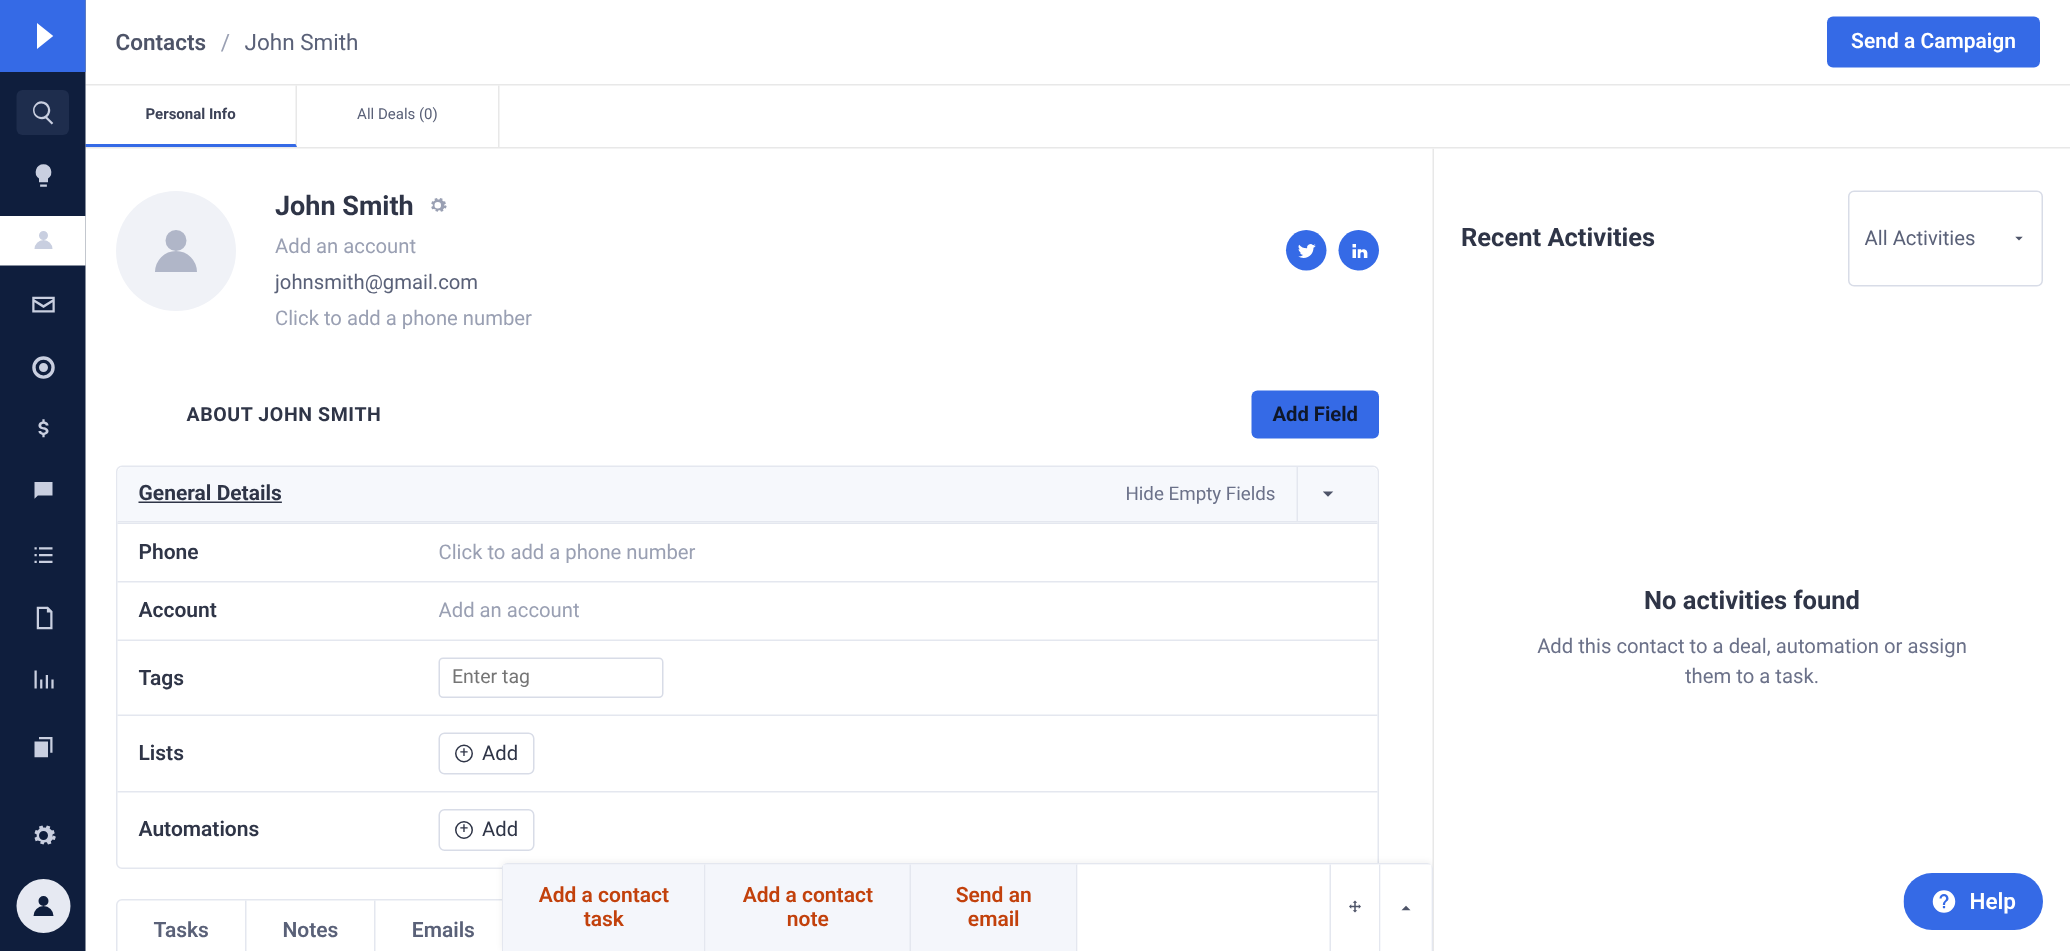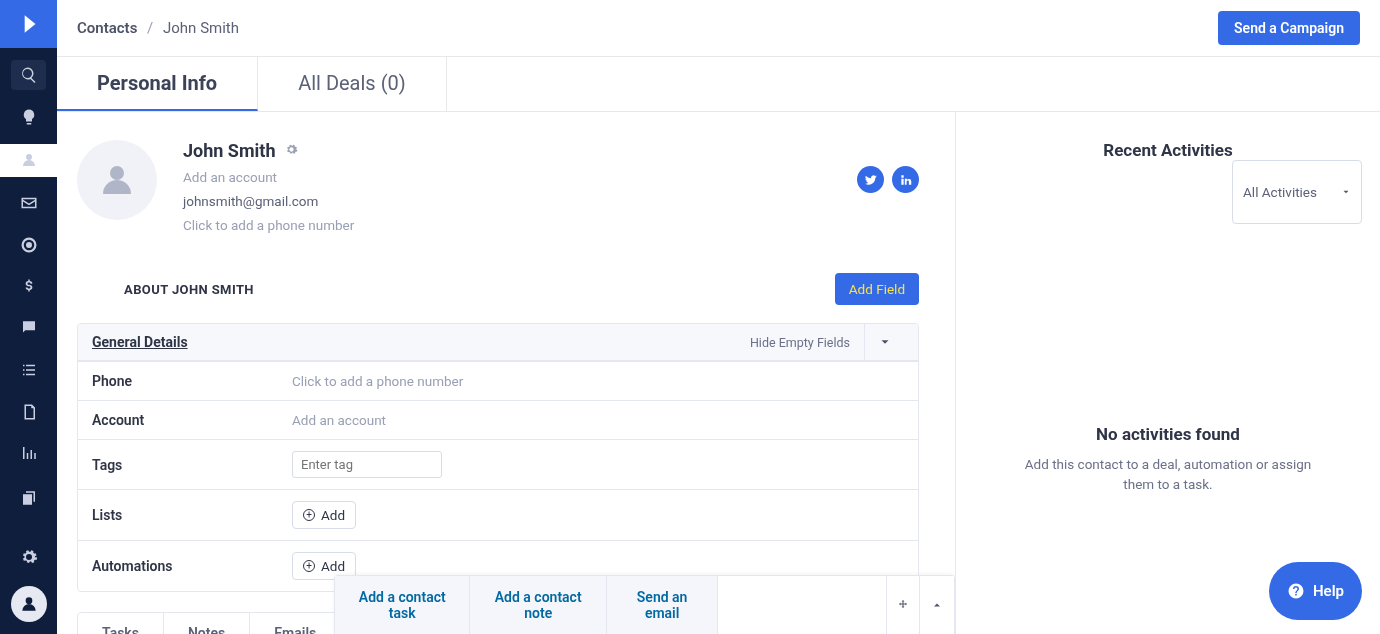--- a/index.html
+++ b/index.html
@@ -24,21 +24,21 @@
 
   
   .topbar { height: 57px; display: flex; align-items: center; padding: 0 20px; border-bottom: 1px solid #e8e8e8; }
   .breadcrumb { font-size: 15px; color: #4e5468; font-weight: 600; }
   .breadcrumb .sep { margin: 0 6px; color: #9aa0b3; font-weight: 400; }
   .breadcrumb .cur { font-weight: 400; color: #5a6178; }
   .send-btn { margin-left: auto; background: #356ae6; color: #fff; border: none; padding: 9px 16px; border-radius: 4px; font-size: 14px; font-weight: 600; cursor: pointer; }
 
   
   .tabs-row { display: flex; border-bottom: 1px solid #e8e8e8; }
-  .tab { padding: 14px 40px; font-size: 20px; color: #5a6178; cursor: pointer; border-right: 1px solid #e8e8e8; }
+  .tab { padding: 14px 40px; font-size: 10px; color: #5a6178; cursor: pointer; border-right: 1px solid #e8e8e8; }
   .tab.active { font-weight: 700; border-bottom: 2px solid #356ae6; color: #3c4257; }
 
   
   .content { flex: 1; display: flex; overflow: hidden; }
   .left-pane { flex: 1; padding: 28px 36px 0 20px; overflow-y: auto; border-right: 1px solid #e8e8e8; position: relative; }
   .right-pane { width: 424px; padding: 28px 18px; }
 
   
   .contact-header { display: flex; align-items: flex-start; }
   .contact-avatar { width: 80px; height: 80px; border-radius: 50%; background: #f0f2f7; display:flex; align-items:center; justify-content:center; }
@@ -50,21 +50,21 @@
   .meta-line { font-size: 13.5px; margin-top: 8px; color: #5a6178; }
   .meta-link { color: #9aa0b3; cursor: pointer; }
   .meta-link.placeholder { color: #9aa0b3; }
   .socials { margin-left: auto; display: flex; gap: 8px; align-items: flex-start; margin-top: 26px; }
   .social-btn { width: 27px; height: 27px; border-radius: 50%; background: #356ae6; display:flex; align-items:center; justify-content:center; cursor:pointer; }
   .social-btn svg { width: 14px; height: 14px; fill: #fff; }
 
   
   .about-head { display: flex; align-items: center; margin-top: 40px; margin-left: 47px; }
   .about-title { font-size: 13px; font-weight: 700; letter-spacing: 0.4px; color: #2f3547; }
-  .add-field-btn { margin-left: auto; background: #356ae6; color: #fde047; border: none; padding: 8px 14px; border-radius: 4px; font-size: 13.5px; font-weight: 400; cursor:pointer; }
+  .add-field-btn { margin-left: auto; background: #356ae6; color: #0f172a; border: none; padding: 8px 14px; border-radius: 4px; font-size: 13.5px; font-weight: 700; cursor:pointer; }
 
   .details-card { border: 1px solid #e4e7ef; border-radius: 4px; margin-top: 18px; }
   .details-head { background: #f6f8fc; padding: 10px 14px; display: flex; align-items: center; border-bottom: 1px solid #e4e7ef; border-radius: 4px 4px 0 0; }
   .details-title { font-size: 14px; font-weight: 700; color: #2f3547; text-decoration: underline; }
   .hide-fields { margin-left: auto; font-size: 12.5px; color: #6b7189; cursor: pointer; }
   .chevron-box { width: 40px; align-self: stretch; border-left: 1px solid #e4e7ef; display:flex; align-items:center; justify-content:center; margin-left: 14px; cursor:pointer; margin-top:-10px; margin-bottom:-10px; }
   .chevron-box svg { width: 14px; height: 14px; fill: #4e5468; }
 
   .drow { display: flex; align-items: center; border-top: 1px solid #e4e7ef; padding: 11px 14px; }
   .drow:first-of-type { border-top: none; }
@@ -74,36 +74,36 @@
   .add-pill { border: 1px solid #d8dce7; border-radius: 4px; background: #fff; padding: 5px 10px; font-size: 13.5px; color: #2f3547; display:flex; align-items:center; gap:6px; cursor:pointer; }
   .add-pill .plus { width: 12px; height: 12px; border-radius: 50%; border: 1.5px solid #2f3547; display:inline-flex; align-items:center; justify-content:center; font-size: 10px; line-height: 1; }
 
   
   .lower-tabs { display: flex; border: 1px solid #e4e7ef; border-radius: 4px 4px 0 0; margin-top: 20px; background:#fff; }
   .ltab { padding: 12px 24px; font-size: 14px; border-right: 1px solid #e4e7ef; cursor:pointer; color:#5a6178; font-weight: 600; }
   .ltab:last-child { border-right: none; }
 
   
   .action-bar { position: absolute; bottom: 0; left: 277px; display: flex; background: #f4f6fb; border: 1px solid #e4e7ef; border-bottom: none; border-radius: 4px 4px 0 0; box-shadow: 0 -1px 4px rgba(0,0,0,0.05); }
-  .action-btn { padding: 13px 18px; font-size: 14px; font-weight: 600; color: #0369a1; border-right: 1px solid #e4e7ef; cursor:pointer; background:#f4f6fb; border-top:none; border-bottom:none; border-left:none; }
+  .action-btn { padding: 13px 18px; font-size: 14px; font-weight: 600; color: #c2410c; border-right: 1px solid #e4e7ef; cursor:pointer; background:#f4f6fb; border-top:none; border-bottom:none; border-left:none; }
   .action-white { background:#fff; width:40px; display:flex; align-items:center; justify-content:center; border-right: 1px solid #e4e7ef; cursor:pointer; }
   .action-white svg { width: 12px; height: 12px; fill:#4e5468; }
 
   
-  .ra-head { display: flex; align-items: center; flex-direction: column; }
+  .ra-head { display: flex; align-items: center; }
   .ra-title { font-size: 17px; font-weight: 700; color: #2f3547; }
   .ra-select { margin-left: auto; border: 1px solid #d8dce7; border-radius: 4px; background: #fff; padding: 23px 10px; font-size: 13.5px; color: #5a6178; display:flex; align-items:center; gap: 24px; cursor:pointer; }
   .ra-select svg { width: 10px; height: 10px; fill:#4e5468; }
 
   .no-act { text-align: center; margin-top: 200px; }
   .no-act-title { font-size: 17px; font-weight: 700; color: #2f3547; margin-bottom: 10px; }
   .no-act-sub { font-size: 13.5px; color: #6b7189; line-height: 1.5; max-width: 310px; margin: 0 auto; }
 
   
-  .help-pill { position: fixed; bottom: 14px; right: 18px; background: #356ae6; color: #fff; border-radius: 999px; padding: 20px 18px; display:flex; align-items:center; gap:8px; font-size: 15px; font-weight: 600; cursor:pointer; }
+  .help-pill { position: fixed; bottom: 14px; right: 18px; background: #356ae6; color: #fff; border-radius: 999px; padding: 10px 18px; display:flex; align-items:center; gap:8px; font-size: 15px; font-weight: 600; cursor:pointer; }
   .help-pill svg { width: 18px; height:18px; fill:#fff; }
 </style>
 </head>
 <body>
 
 <div class="app">
 
   <div class="sidebar">
     <div class="logo">
       <svg viewBox="0 0 24 24">

